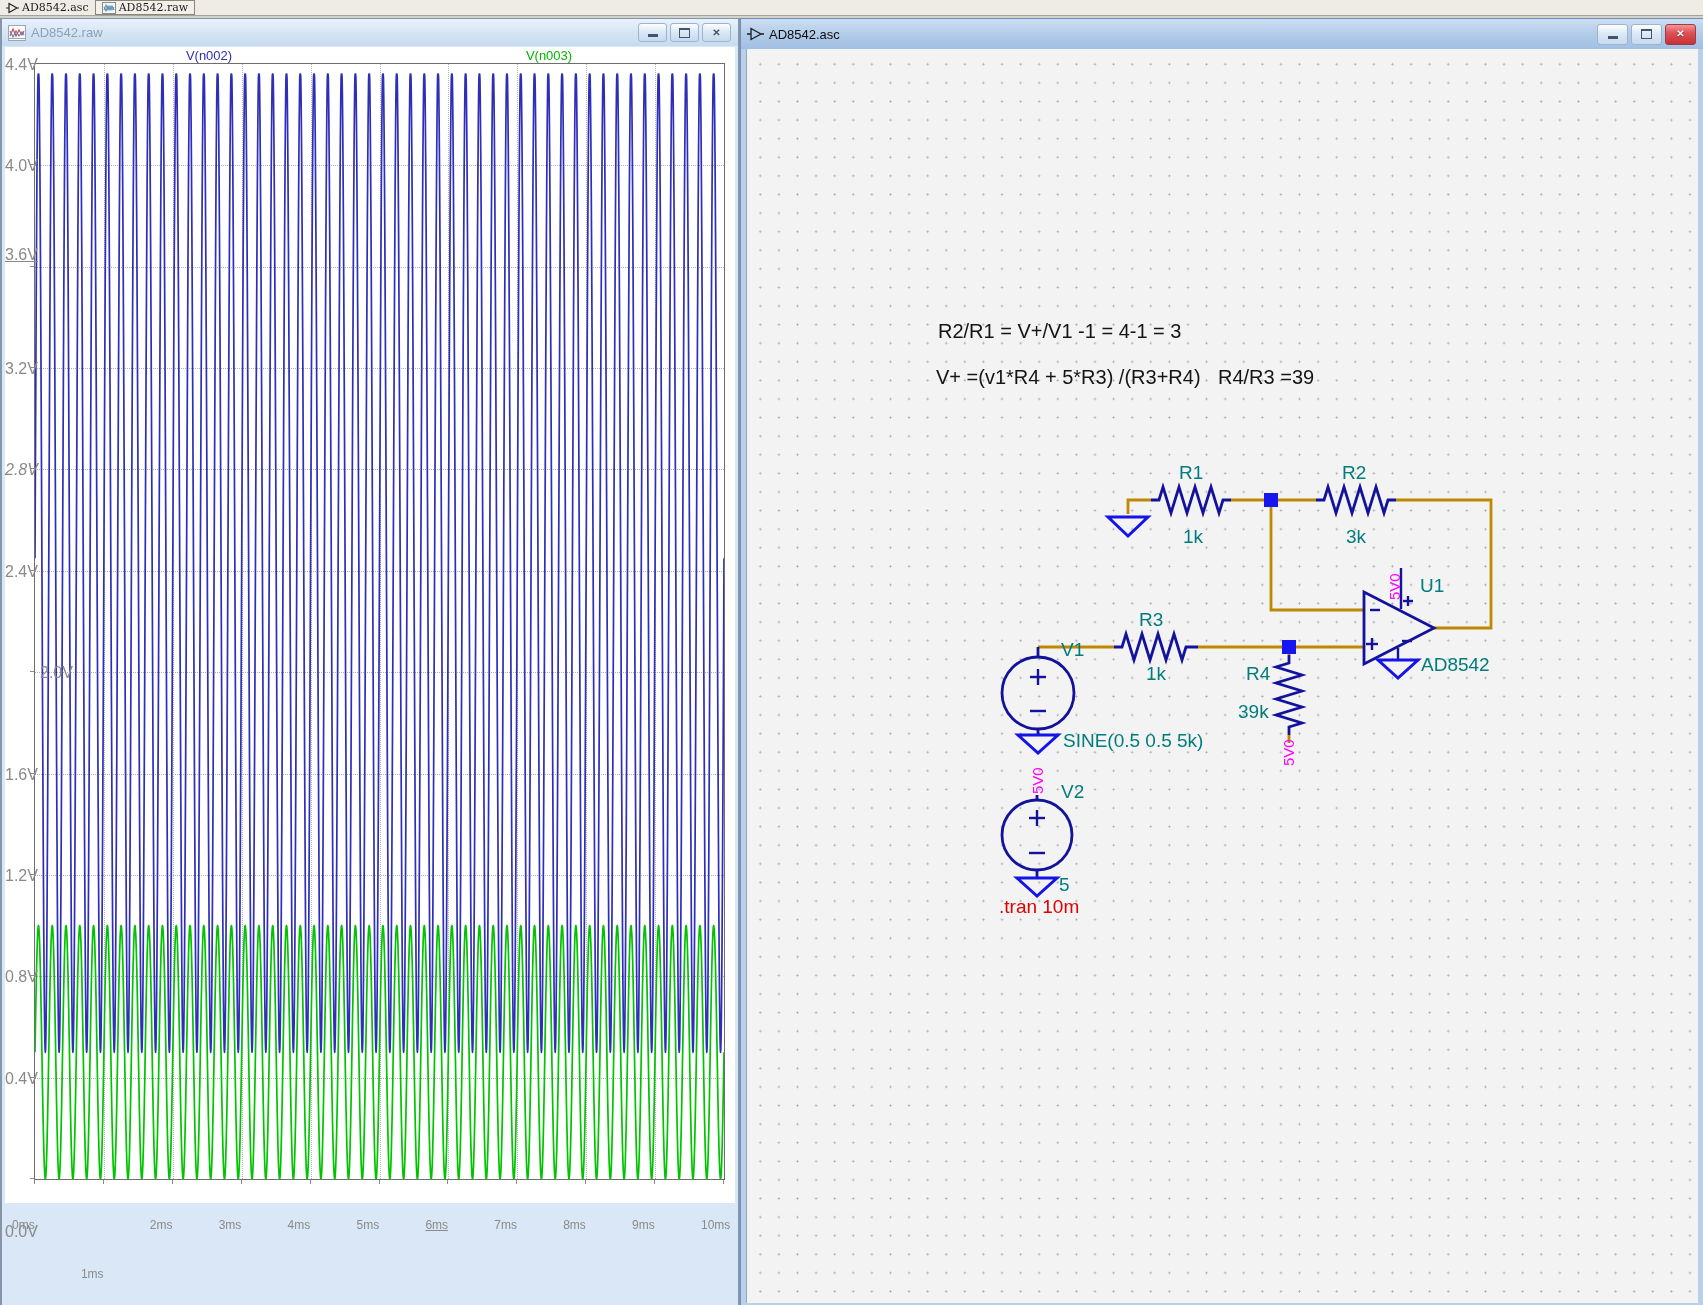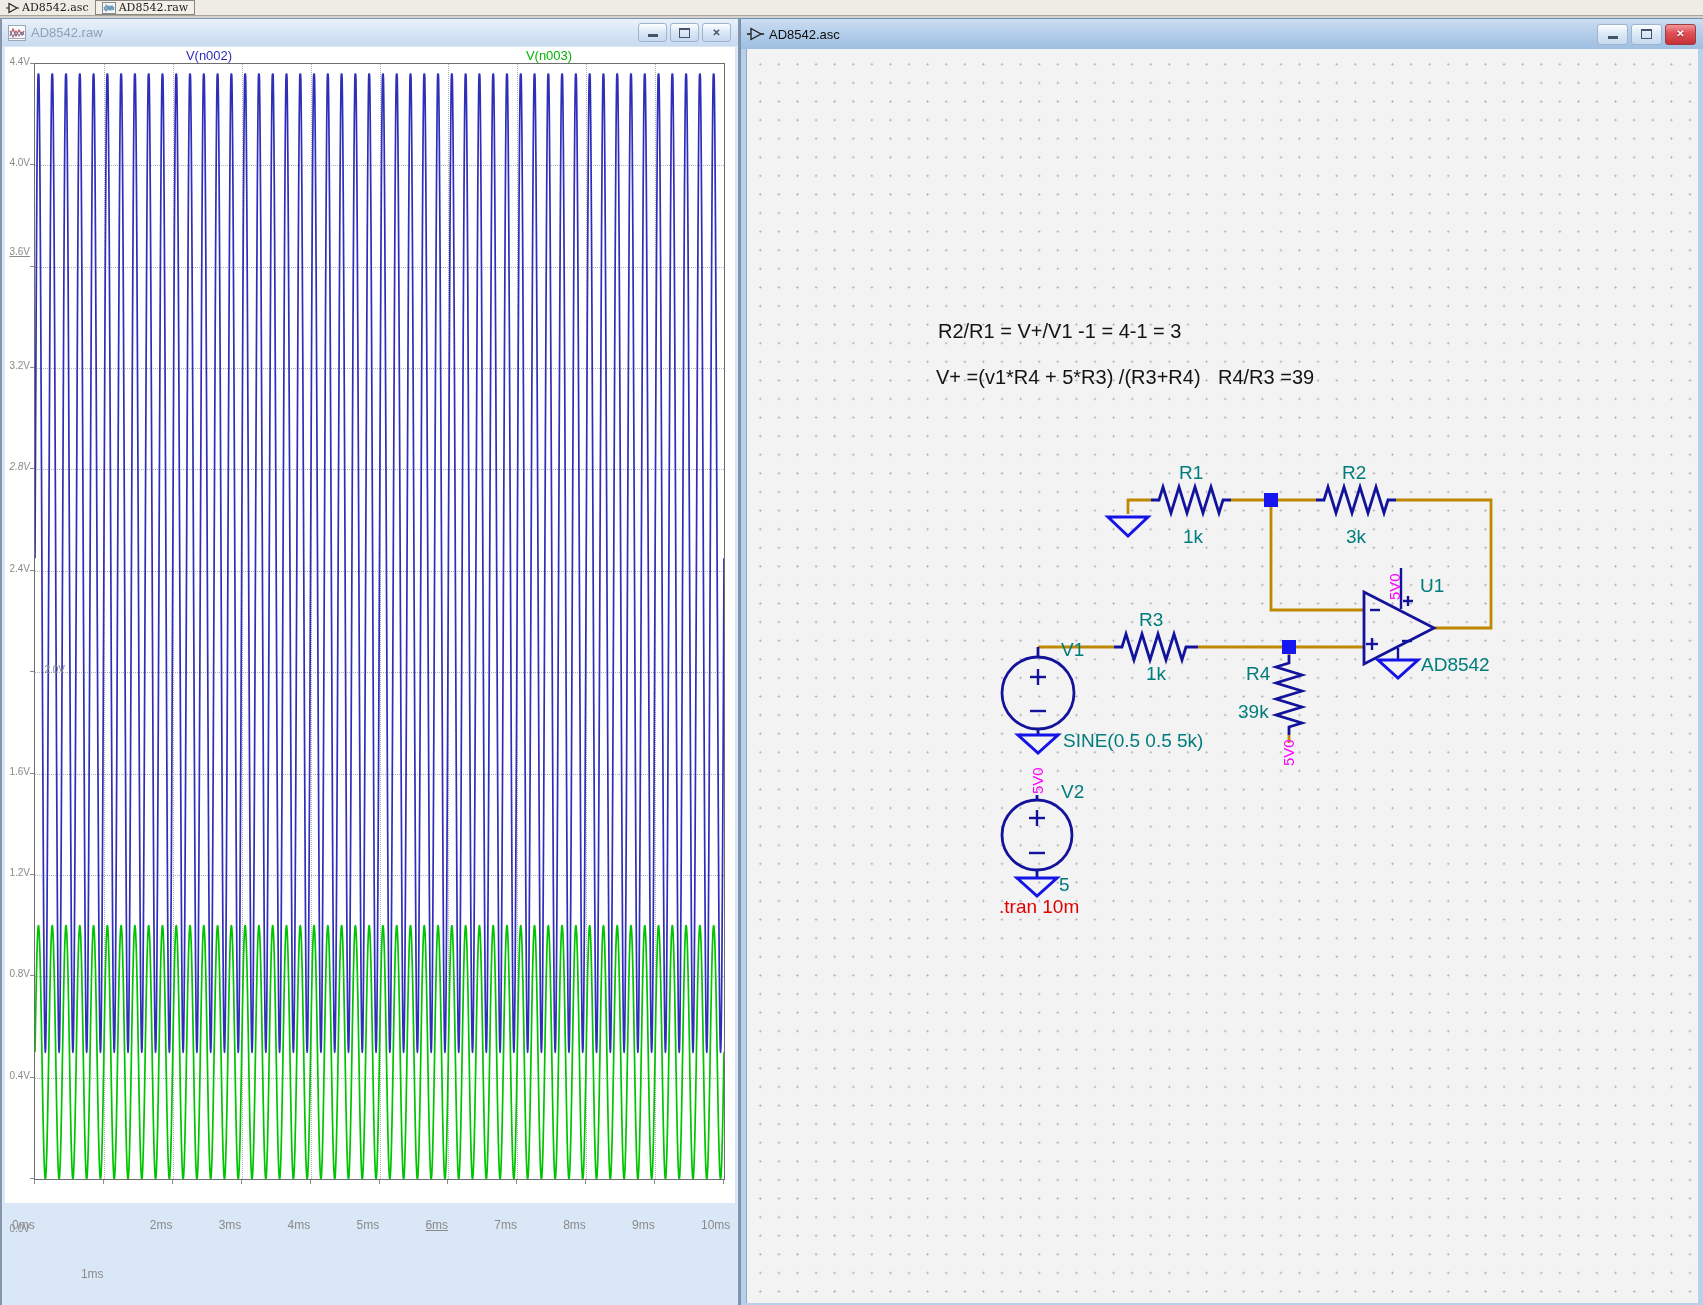--- a/index.html
+++ b/index.html
@@ -29,21 +29,21 @@
   
   #w1{left:1px;top:18px;width:736px;height:1286px;background:#d9e7f6;}
   #w1 .titlebar{height:27px;background:linear-gradient(#eaf2fb,#d3e3f4 60%,#c7daef);}
   #w1 .tb-title{color:#90a1b6;}
   #w1content{position:absolute;left:3px;top:28px;width:730px;height:1156px;background:#ffffff;}
   #plotbox{position:absolute;left:29px;top:16px;width:689px;height:1115px;
            border:1px solid #6e6e6e;background:#ffffff;}
   #plotbox svg{position:absolute;left:0;top:0;}
   .gl-h{position:absolute;left:0;width:100%;height:0;border-top:1px dotted #b2b2bc;}
   .gl-v{position:absolute;top:0;height:100%;width:0;border-left:1px dotted #b2b2bc;}
-  .ylab{position:absolute;left:0;width:25px;text-align:right;font-size:10px;color:#8a8a8a;}
+  .ylab{position:absolute;left:0;width:25px;text-align:right;font-size:16px;color:#8a8a8a;}
   .ytick{position:absolute;width:4px;height:1px;background:#8a8a8a;}
   .xlab{position:absolute;width:44px;text-align:left;font-size:12px;color:#8a8a8a;margin-top:32px;}
   .xtick{position:absolute;width:1px;height:4px;background:#8a8a8a;}
   .tracelab{position:absolute;top:1px;width:90px;text-align:center;font-size:13px;font-weight:normal;}
   
   #w2{left:740px;top:18px;width:962px;height:1286px;background:#b9d0ea;border-color:#6f8fb6;}
   #w2 .titlebar{height:30px;background:linear-gradient(#ccdef2,#b0cbe8 55%,#9fbfe2);}
   #w2 .tb-title{color:#0c0c0c;}
   #w2 .tbtn{width:29px;height:19px;}
   #canvas{position:absolute;left:5px;top:30px;width:951px;height:1254px;background:#f3f3f3;

